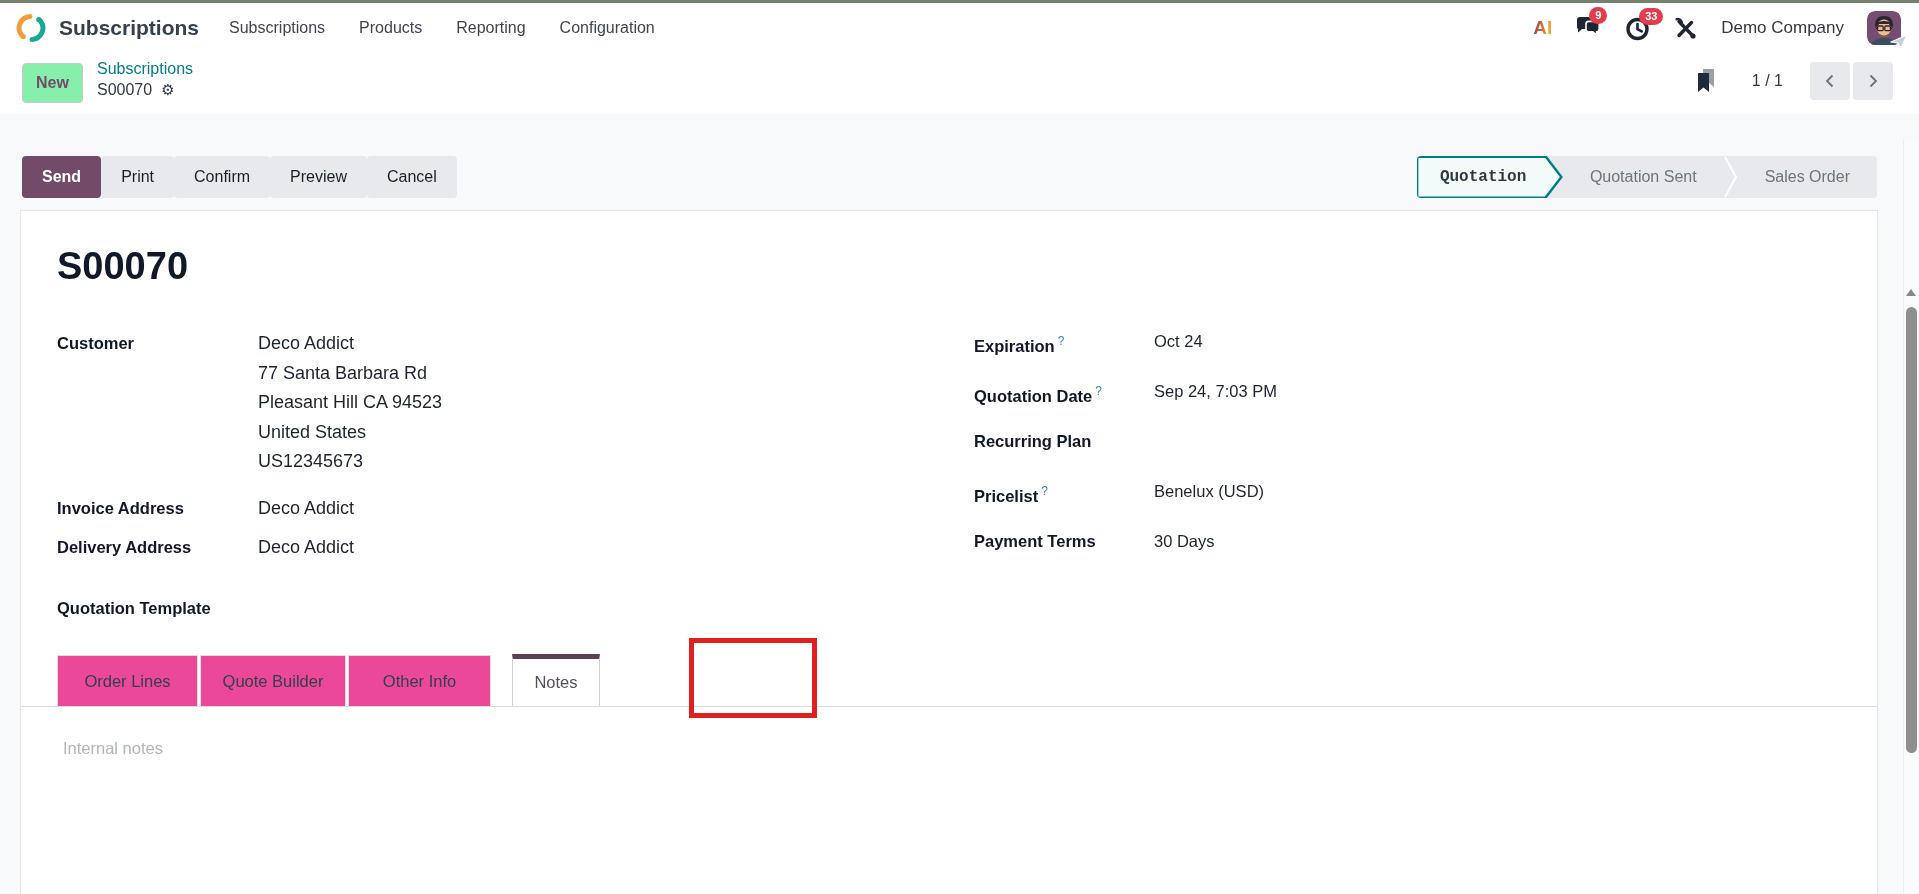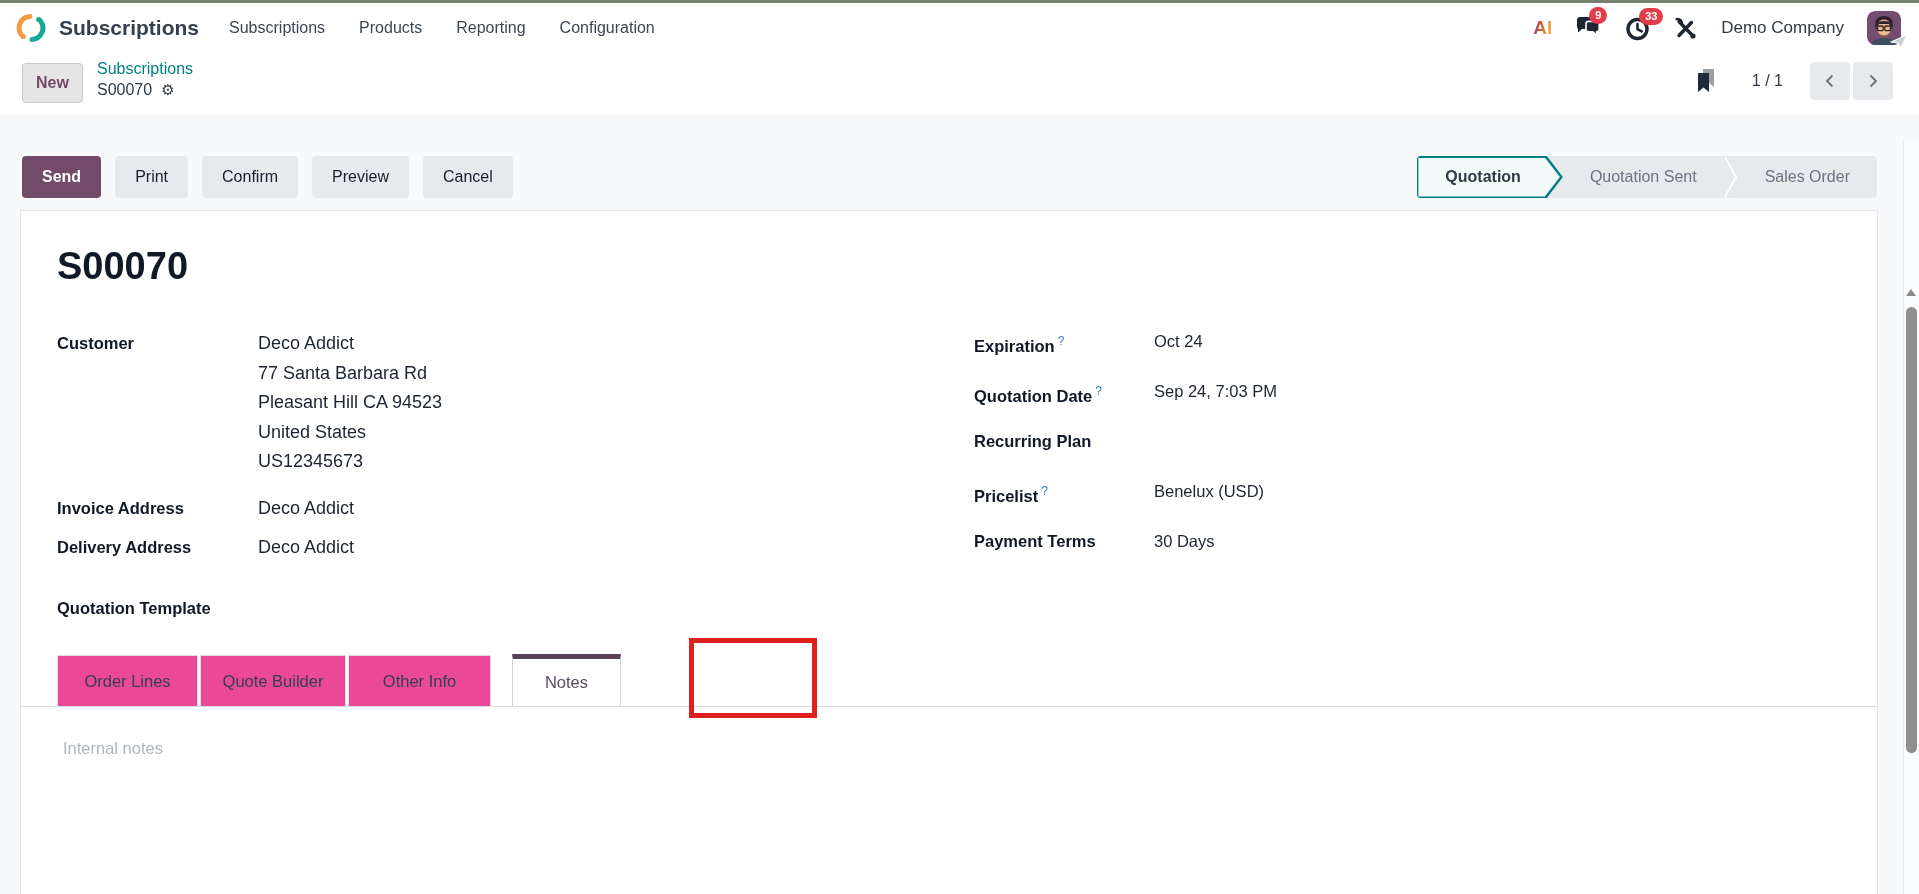--- a/index.html
+++ b/index.html
@@ -28,48 +28,48 @@
   .badge { position:absolute; top:-8px; left:14px; background:#e23c4d; color:#fff;
     font-size:11px; font-weight:700; border-radius:9px; padding:3px 6px; line-height:1; }
   .company { font-size:17px; color:#2f3a47; }
   .avatar { width:34px; height:34px; border-radius:8px; overflow:visible; position:relative; }
   .avatar svg { border-radius:8px; }
   .plane { position:absolute; right:-7px; bottom:-4px; }
 
   
   .breadcrumb-row { position:absolute; top:53px; left:0; width:100%; height:61px; background:#fff; }
   .new-btn { position:absolute; left:22px; top:10px; height:40px; padding:0 13px;
-    border:1px solid #cfc5cc; border-radius:4px; background:#e5e5e5; color:#714B67;
+    border:1px solid #cfc5cc; border-radius:4px; background:#86efac; color:#714B67;
     font-size:16px; font-weight:600; font-family:inherit; cursor:pointer; }
   .bc { position:absolute; left:97px; top:7px; }
   .bc-parent { color:#017e84; font-size:16px; font-weight:500; cursor:pointer; }
   .bc-current { margin-top:3px; font-size:16px; color:#2f3a47; display:flex; align-items:center; gap:9px; }
   .gear { font-family:"DejaVu Sans", sans-serif; font-size:15px; color:#2f3a47; cursor:pointer; }
   .pager { position:absolute; right:26px; top:9px; display:flex; align-items:center; }
   .bookmark { margin-right:36px; cursor:pointer; }
   .pager-count { font-size:16px; color:#2f3a47; margin-right:24px; }
   .pg-btn { width:40px; height:38px; background:#e7e9ed; border:none; border-radius:4px;
     display:flex; align-items:center; justify-content:center; cursor:pointer; margin-left:3px; }
 
   
-  .actions { position:absolute; left:22px; top:156px; display:flex; gap:14px; }
+  .actions { position:absolute; left:22px; top:156px; display:flex; }
   .btn { height:42px; padding:0 20px; border-radius:4px; font-size:16px; font-weight:500;
     border:none; display:flex; align-items:center; font-family:inherit; cursor:pointer; }
   .btn-primary { background:#714B67; color:#fff; font-weight:600; }
   .btn-secondary { background:#e7e9ed; color:#16202b; }
 
   
   .statusbar { position:absolute; top:156px; right:42px; height:42px; background:#e7e9ed;
     border-radius:4px; display:flex; align-items:stretch; }
   .step-active { position:relative; width:146px; background:#017e84; border-radius:4px 0 0 4px;
     clip-path:polygon(0 0, calc(100% - 16px) 0, 100% 50%, calc(100% - 16px) 100%, 0 100%); cursor:pointer; }
   .step-active-inner { position:absolute; top:1.5px; bottom:1.5px; left:1.5px; right:3px;
     background:#f3fafa; clip-path:polygon(0 0, calc(100% - 15px) 0, 100% 50%, calc(100% - 15px) 100%, 0 100%);
     display:flex; align-items:center; justify-content:center; padding-right:12px;
-    font-size:16px; font-weight:700; color:#2f3a47; }
+    font-size:16px; font-weight:700; color:#2f3a47;font-family:Liberation Mono, monospace; }
   .step { display:flex; align-items:center; padding:12px 27px; color:#6b7480; font-size:16px;
     font-weight:500; cursor:pointer; }
   .step-sep { display:flex; align-items:center; }
 
   
   .sheet { position:absolute; left:20px; top:210px; width:1858px; bottom:0; background:#fff;
     border:1px solid #e3e5e9; border-bottom:none; }
   .sheet-title { position:absolute; left:36px; top:34px; font-size:38px; font-weight:700; color:#111827; }
   .frow { position:absolute; display:flex; align-items:flex-start; }
   .flabel { width:201px; font-size:16.5px; font-weight:700; color:#101828; line-height:29px; }
@@ -78,21 +78,21 @@
   .flabel-r { width:180px; font-size:16.5px; font-weight:700; color:#101828; line-height:24px; }
   .fvalue-r { font-size:16.5px; color:#1c2431; line-height:24px; }
   sup.help { color:#377dd3; font-size:12px; font-weight:400; margin-left:3px; }
 
   
   .tabs { position:absolute; left:0; top:444px; width:100%; height:52px;
     border-bottom:1px solid #d9dbde; display:flex; align-items:flex-end; padding-left:36px; }
   .tab { height:51px; background:#ec4899; border:1px solid #dcdee1; border-bottom:none;
     display:flex; align-items:center; justify-content:center; font-size:16.5px; color:#33404e;
     margin-right:2px; cursor:pointer; }
-  .tab-active { margin-left:19px; width:109px; height:52px; border:1px solid #d4d0d6;
+  .tab-active { margin-left:19px; width:88px; height:52px; border:1px solid #d4d0d6;
     border-top:5px solid #594156; border-bottom:none; background:#fff; color:#5b4b61;
     position:relative; z-index:2; cursor:pointer; display:flex; align-items:center; justify-content:center;
     font-size:16.5px; }
   .notes-placeholder { position:absolute; left:42px; top:528px; font-size:16.5px; color:#b0b6bf; }
 
   
   .annotation { position:absolute; left:689px; top:638px; width:128px; height:80px;
     border:5px solid #e01f1f; z-index:6; }
 
   

